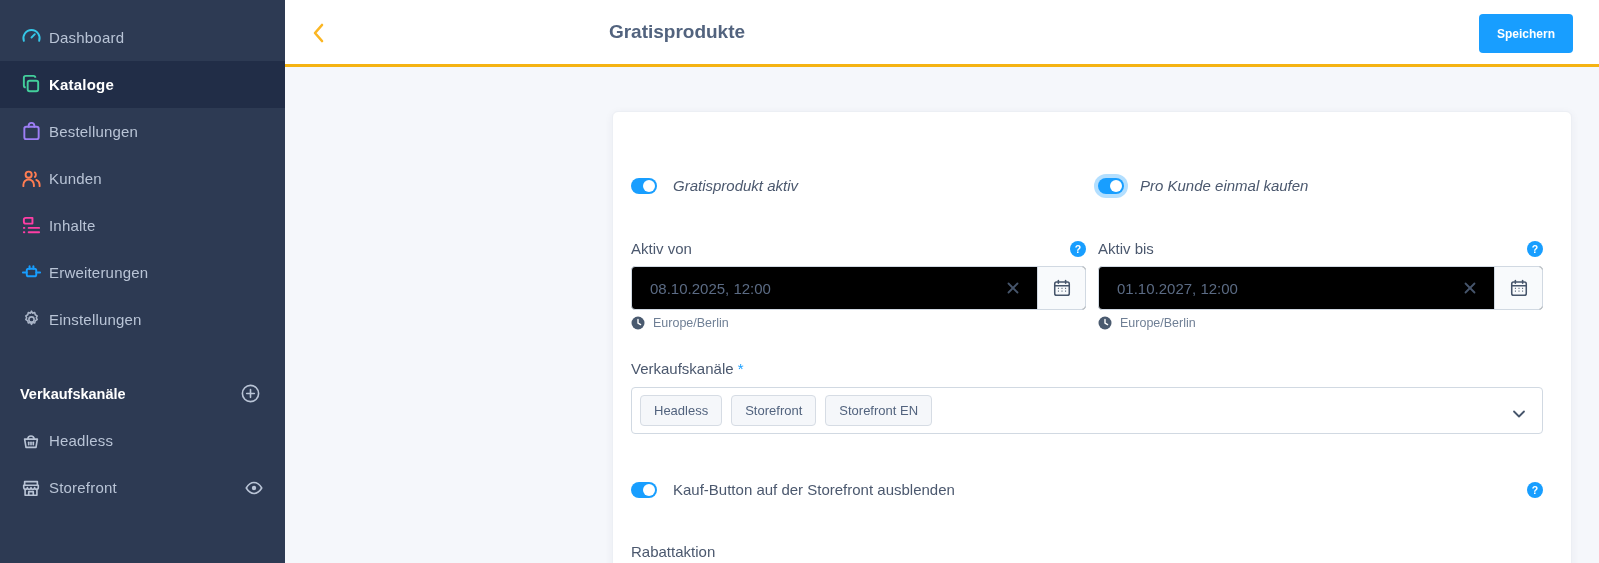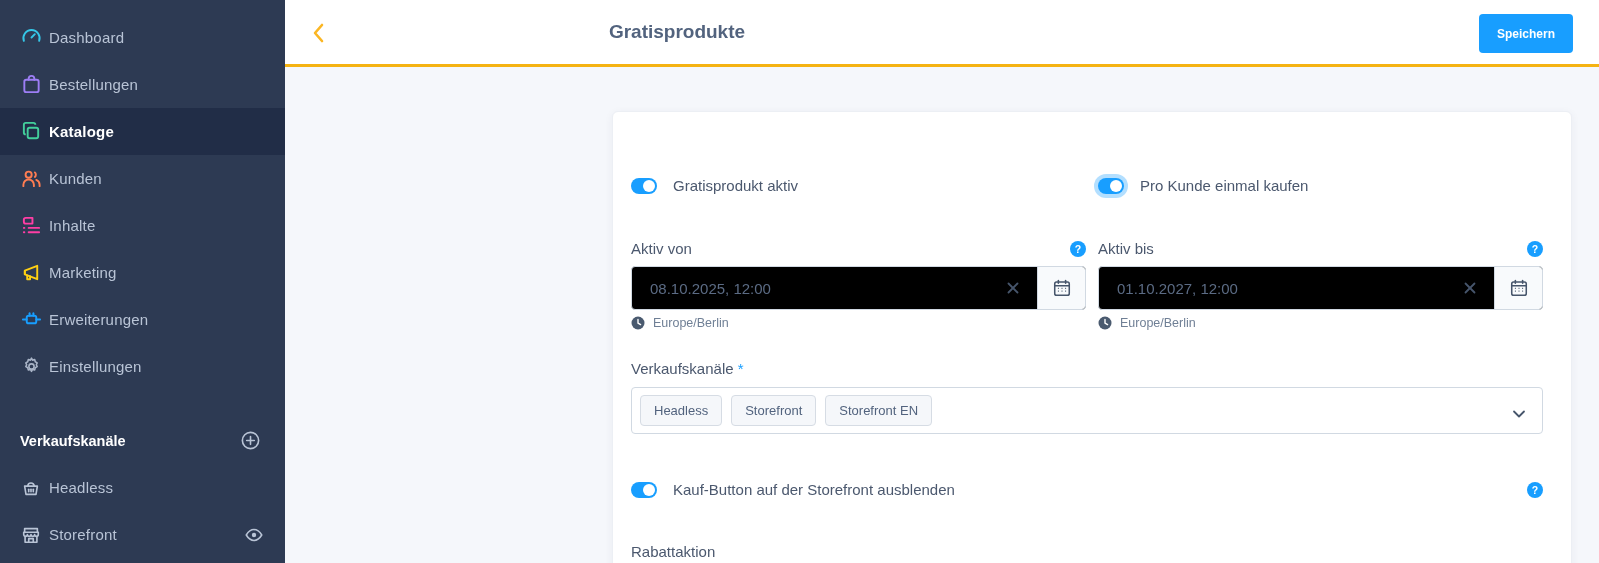--- a/index.html
+++ b/index.html
@@ -39,21 +39,21 @@
 
   
   .main { position:absolute; left:285px; top:67px; width:1314px; height:496px;
     background:#f5f7fb; }
   .card { position:absolute; left:327px; top:44px; width:960px; height:640px;
     background:#ffffff; border-radius:6px; border:1px solid #eceff4;
     box-shadow:0 2px 8px rgba(45,58,83,.06); padding:65px 30px 0 18px; }
   .grid2 { display:grid; grid-template-columns:455px 445px; column-gap:12px; }
 
   
-  .toggle-row { display:flex; align-items:center; }
+  .toggle-row { display:flex; align-items:center;font-style:italic; }
   .toggle { position:relative; width:26px; height:16px; border-radius:9px;
     background:#189eff; flex:none; cursor:pointer; }
   .toggle .knob { position:absolute; right:2px; top:2px; width:12px; height:12px;
     border-radius:50%; background:#ffffff; }
   .toggle.focused { box-shadow:0 0 0 4px rgba(24,158,255,.33); }
   .toggle-label { margin-left:16px; font-size:15px; color:#4b586e; }
 
   
   .label-row { display:flex; align-items:center; justify-content:space-between;
     margin-top:46px; margin-bottom:9px; }
@@ -99,38 +99,38 @@
   <div class="nav-item">
     <span class="ico">
       <svg width="21" height="21" viewBox="0 0 22 22" fill="none" stroke="#35c7e8" stroke-width="2" stroke-linecap="round">
         <path d="M19 14.5 A8.5 8.5 0 1 0 3 14.5"></path>
           <path d="M11 11 L14.5 7.5"></path>
       </svg>
     </span>
     <span class="lbl">Dashboard</span>
   </div>
 
+  <div class="nav-item active">
+    <span class="ico">
+      <svg width="21" height="21" viewBox="0 0 22 22" fill="none" stroke="#43cf9c" stroke-width="2" stroke-linejoin="round">
+        <rect x="7" y="7" width="11" height="11" rx="2"></rect>
+          <path d="M15 4 A2 2 0 0 0 13 2 H5 A2 2 0 0 0 3 4 v8 a2 2 0 0 0 2 2"></path>
+      </svg>
+    </span>
+    <span class="lbl">Kataloge</span>
+  </div>
+
   <div class="nav-item">
     <span class="ico">
       <svg width="21" height="21" viewBox="0 0 22 22" fill="none" stroke="#9d7ef5" stroke-width="2" stroke-linejoin="round">
         <rect x="3.5" y="6" width="15" height="13" rx="2"></rect>
           <path d="M8 6 V5 a3 3 0 0 1 6 0 v1" stroke-linecap="round"></path>
       </svg>
     </span>
     <span class="lbl">Bestellungen</span>
-  </div>
-
-  <div class="nav-item active">
-    <span class="ico">
-      <svg width="21" height="21" viewBox="0 0 22 22" fill="none" stroke="#43cf9c" stroke-width="2" stroke-linejoin="round">
-        <rect x="7" y="7" width="11" height="11" rx="2"></rect>
-          <path d="M15 4 A2 2 0 0 0 13 2 H5 A2 2 0 0 0 3 4 v8 a2 2 0 0 0 2 2"></path>
-      </svg>
-    </span>
-    <span class="lbl">Kataloge</span>
   </div>
 
   <div class="nav-item">
     <span class="ico">
       <svg width="21" height="21" viewBox="0 0 22 22" fill="none" stroke="#ff7d52" stroke-width="2" stroke-linecap="round">
         <circle cx="8" cy="7" r="3.2"></circle>
           <path d="M2.5 19 v-1.5 a5.5 5.5 0 0 1 11 0 V19"></path>
           <path d="M14.5 4.6 a3.2 3.2 0 0 1 0 4.8"></path>
           <path d="M16 12.5 a5.5 5.5 0 0 1 3.5 5 V19"></path>
       </svg>
@@ -144,30 +144,20 @@
         <path d="M12 9 H5 a2 2 0 0 1 -2 -2 V5 a2 2 0 0 1 2 -2 h7 z"></path>
         <path d="M8 13.5 h11"></path>
           <path d="M8 18 h11"></path>
           <path d="M3 13.5 h0.5"></path>
           <path d="M3 18 h0.5"></path>
       </svg>
     </span>
     <span class="lbl">Inhalte</span>
   </div>
 
-  <div class="nav-item">
-    <span class="ico">
-      <svg width="21" height="21" viewBox="0 0 22 22" fill="none" stroke="#ffd013" stroke-width="2" stroke-linejoin="round">
-        <path d="M4 9 l13 -5 v14 l-13 -5 z" fill="none"></path>
-          <path d="M4 9 v4"></path>
-          <path d="M6.5 14 v4 h3 v-3" stroke-linecap="round"></path>
-      </svg>
-    </span>
-    <span class="lbl">Marketing</span>
-  </div>
 
   <div class="nav-item">
     <span class="ico">
       <svg width="21" height="21" viewBox="0 0 22 22" fill="none" stroke="#189eff" stroke-width="2" stroke-linecap="round" stroke-linejoin="round">
         <rect x="6" y="7" width="10" height="8" rx="2"></rect>
           <path d="M2 11 h4"></path>
           <path d="M16 11 h4"></path>
           <path d="M9 7 V4.5"></path>
           <path d="M13 7 V4.5"></path>
       </svg>

